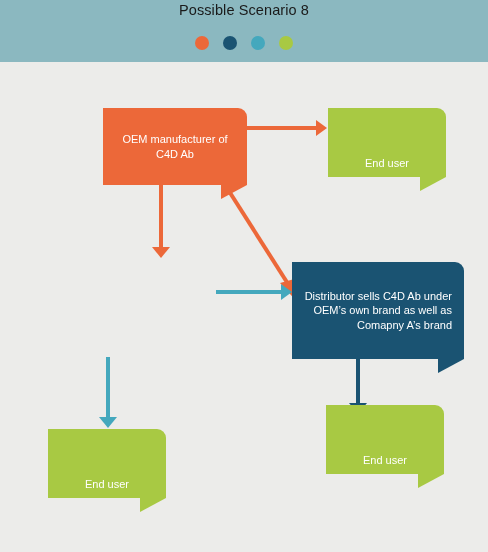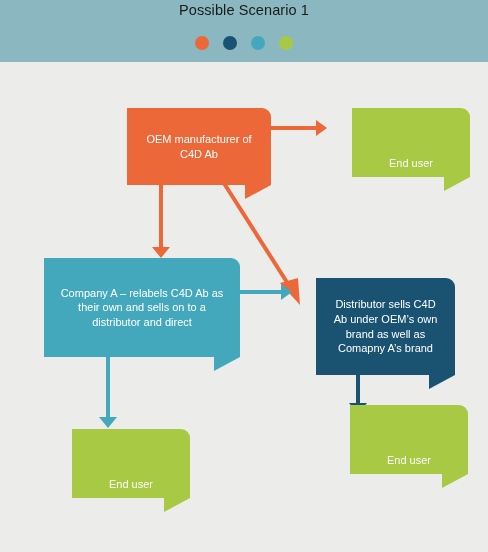--- a/index.html
+++ b/index.html
@@ -63,21 +63,20 @@
     position: absolute;
     box-sizing: border-box;
     color: #ffffff;
     display: flex;
     align-items: center;
     justify-content: center;
     text-align: center;
     line-height: 1.32;
     font-size: 11px;
     padding: 6px 12px;
-    margin-left: 24px;
   }
   .callout .callout-text { position: relative; z-index: 2; }
 
   
   .callout::after {
     content: "";
     position: absolute;
     right: 0px;
     top: 100%;
     width: 0;
@@ -111,21 +110,21 @@
     border-style: solid;
     border-width: 11px 9px 0 9px;
     border-color: currentColor transparent transparent transparent;
   }
   .diag-arrow { position: absolute; overflow: visible; }
 </style>
 </head>
 <body>
 
 <div id="header-band">
-  <div id="page-title">Possible Scenario 1</div>
+  <div id="page-title">Possible Scenario 8</div>
   <div id="legend-dots">
     <span class="legend-dot" style="background:#EC6839"></span>
     <span class="legend-dot" style="background:#1A5372"></span>
     <span class="legend-dot" style="background:#44A8BD"></span>
     <span class="legend-dot" style="background:#A8C943"></span>
   </div>
 </div>
 
 <div id="diagram-canvas">
 
@@ -160,25 +159,22 @@
   </div>
 
   <div class="callout box-orange" style="left:103px; top:46px; width:144px; height:77px;">
     <span class="callout-text">OEM manufacturer of C4D Ab</span>
   </div>
 
   <div class="callout box-green" style="left:328px; top:46px; width:118px; height:69px;">
     <span class="callout-text">End user</span>
   </div>
 
-  <div class="callout box-teal" style="left:20px; top:196px; width:196px; height:99px;">
-    <span class="callout-text">Company A – relabels C4D Ab as their own and sells on to a distributor and direct</span>
-  </div>
 
-  <div class="callout box-navy" style="left:292px; top:216px; width:139px; height:97px;">
+  <div class="callout box-navy" style="left:292px; top:200px; width:172px; height:97px;text-align:right;">
     <span class="callout-text">Distributor sells C4D Ab under OEM’s own brand as well as Comapny A’s brand</span>
   </div>
 
   <div class="callout box-green" style="left:48px; top:367px; width:118px; height:69px;">
     <span class="callout-text">End user</span>
   </div>
 
   <div class="callout box-green" style="left:326px; top:343px; width:118px; height:69px;">
     <span class="callout-text">End user</span>
   </div>

